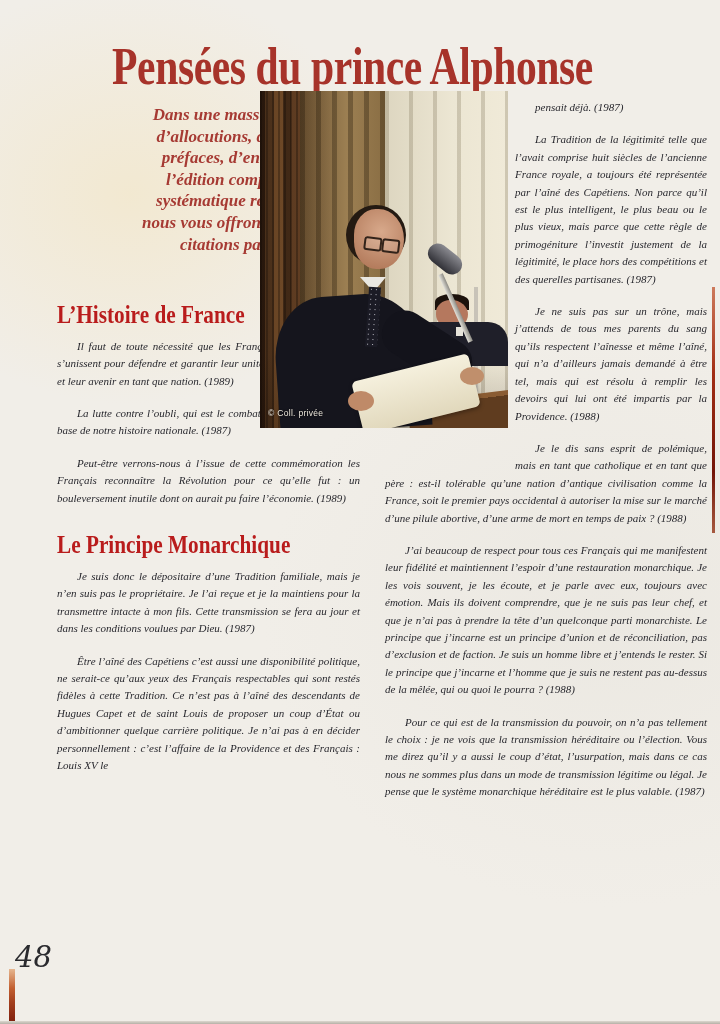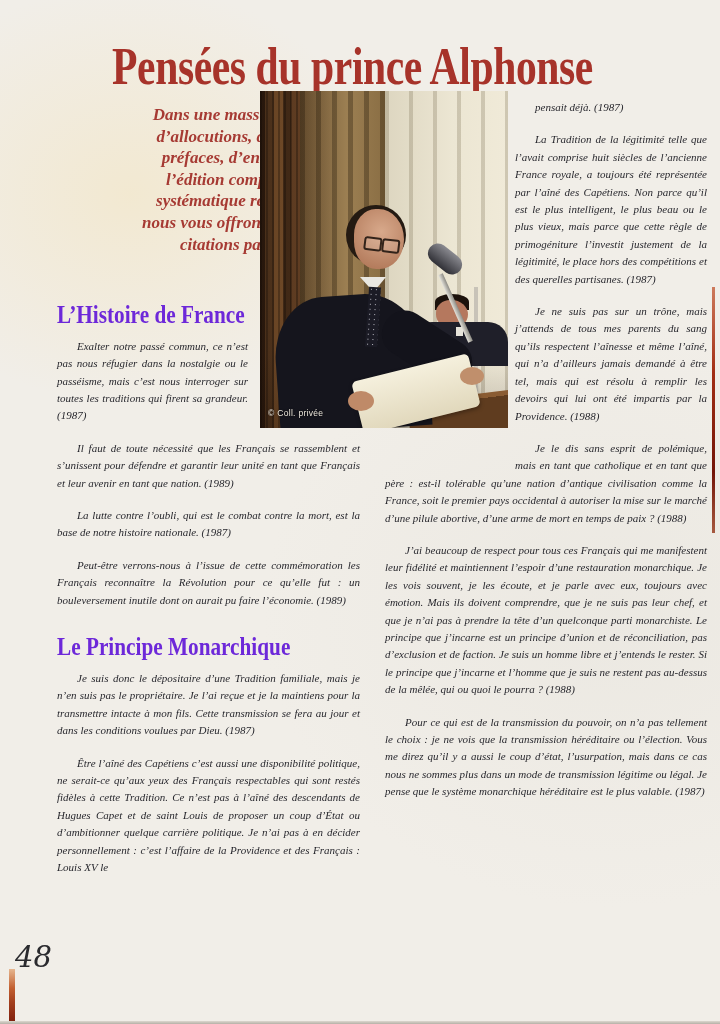--- a/index.html
+++ b/index.html
@@ -29,21 +29,21 @@
     text-align:justify;text-indent:20px;font-style:italic;color:#28282e;
   }
   .cutout-r{float:right;width:112px;height:70px;}
   .cutout-l{float:left;width:130px;height:369px;}
   .intro{
     margin-left:auto;width:236px;padding-top:8px;
     color:#a63a33;font-size:17px;line-height:21.6px;
     font-style:italic;font-weight:700;text-align:right;
   }
   h2.section-heading{
-    color:#6d28d9;font-size:25px;line-height:28px;font-weight:700;
+    color:#b91c1c;font-size:25px;line-height:28px;font-weight:700;
     margin:24px 0 9px 0;white-space:nowrap;
   }
   h2.section-heading span{display:inline-block;transform:scaleX(.85);transform-origin:left;}
   
   .photo{
     position:absolute;left:260px;top:91px;width:248px;height:337px;
     overflow:hidden;background:#8f7449;z-index:2;
   }
   .ph-wood{position:absolute;left:0;top:0;width:40px;height:100%;
     background:
@@ -150,21 +150,20 @@
   <div class="ph-paper"></div>
   <div class="ph-hand-l"></div>
   <div class="ph-hand-r"></div>
   <div class="photo-caption">© Coll. privée</div>
 </div>
 
 <div class="col-left">
   <div class="intro">Dans une masse considérable d’allocutions, de discours, de préfaces, d’entretiens – dont l’édition complète et l’étude systématique restent à faire – nous vous offrons ces quelques citations particulièrement significatives.</div>
 
   <h2 class="section-heading"><span>L’Histoire de France</span></h2>
-  <p class="body"><span class="cutout-r"></span><span>Exalter notre passé commun, ce n’est pas nous réfugier dans la nostalgie ou le passéisme, mais c’est nous interroger sur toutes les traditions qui firent sa grandeur. (1987)</span></p>
   <p class="body">Il faut de toute nécessité que les Français se rassemblent et s’unissent pour défendre et garantir leur unité en tant que Français et leur avenir en tant que nation. (1989)</p>
   <p class="body">La lutte contre l’oubli, qui est le combat contre la mort, est la base de notre histoire nationale. (1987)</p>
   <p class="body">Peut-être verrons-nous à l’issue de cette commémoration les Français reconnaître la Révolution pour ce qu’elle fut : un bouleversement inutile dont on aurait pu faire l’économie. (1989)</p>
 
   <h2 class="section-heading"><span>Le Principe Monarchique</span></h2>
   <p class="body">Je suis donc le dépositaire d’une Tradition familiale, mais je n’en suis pas le propriétaire. Je l’ai reçue et je la maintiens pour la transmettre intacte à mon fils. Cette transmission se fera au jour et dans les conditions voulues par Dieu. (1987)</p>
   <p class="body">Être l’aîné des Capétiens c’est aussi une disponibilité politique, ne serait-ce qu’aux yeux des Français respectables qui sont restés fidèles à cette Tradition. Ce n’est pas à l’aîné des descendants de Hugues Capet et de saint Louis de proposer un coup d’État ou d’ambitionner quelque carrière politique. Je n’ai pas à en décider personnellement : c’est l’affaire de la Providence et des Français : Louis XV le</p>
 </div>
 
 <div class="col-right">

